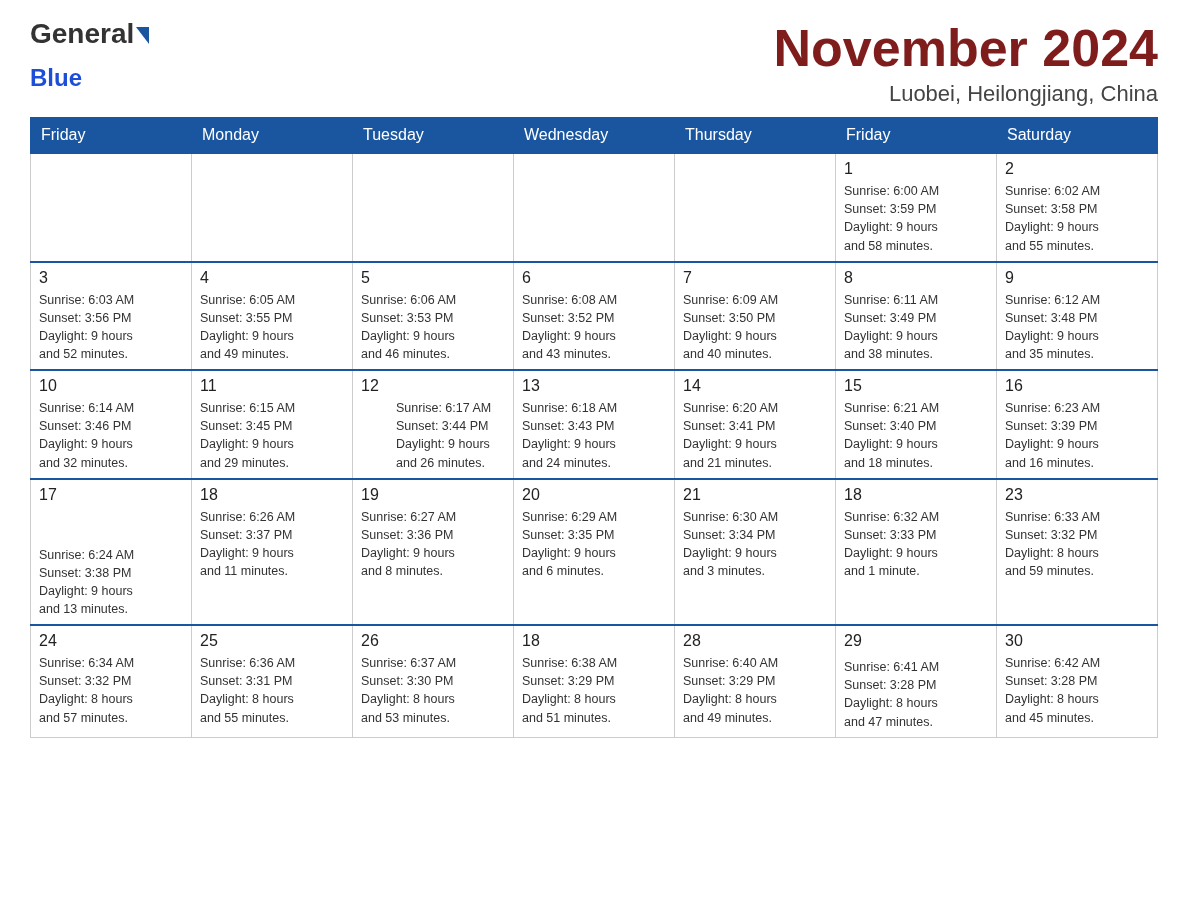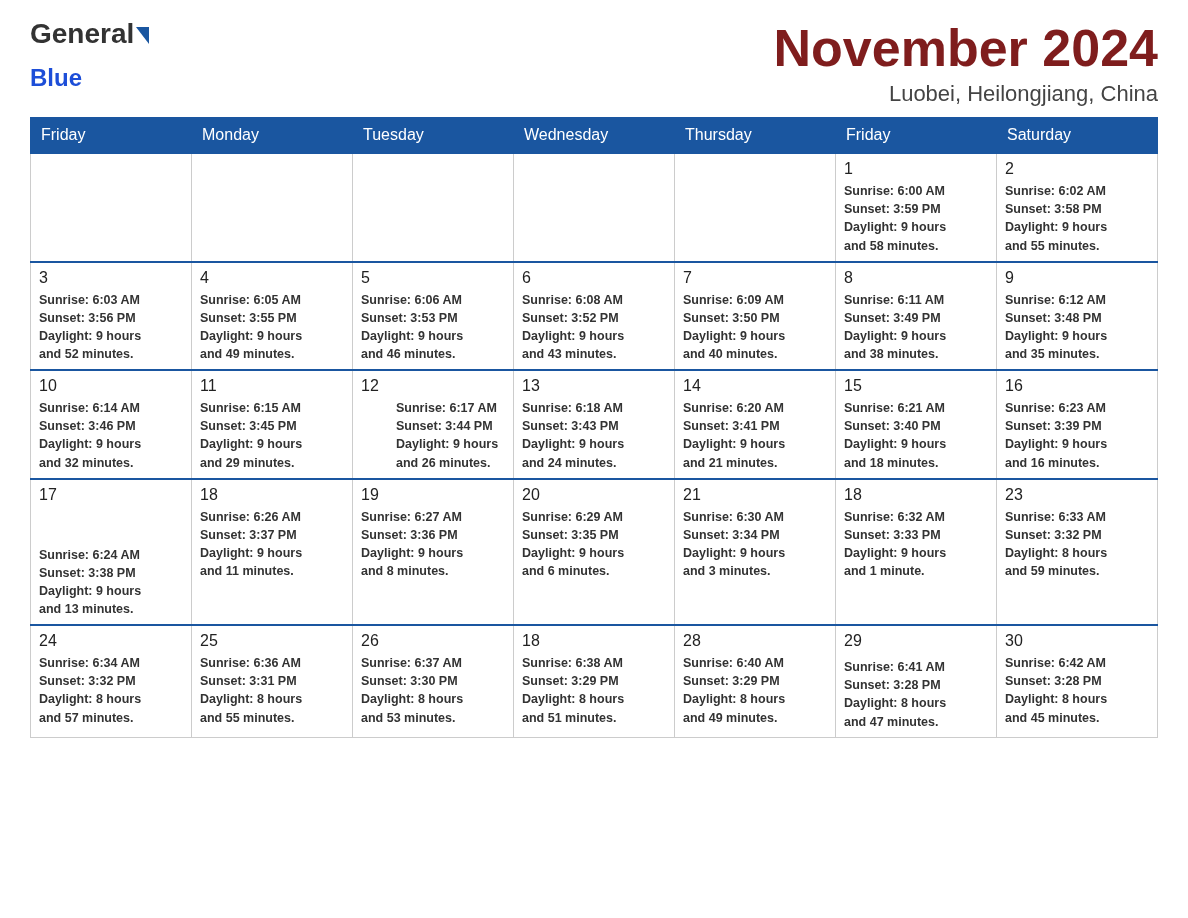--- a/index.html
+++ b/index.html
@@ -83,21 +83,20 @@
       font-size: 16px;
       font-weight: normal;
       color: #222;
       display: block;
       margin-bottom: 4px;
     }
     .day-info {
       font-size: 12.5px;
       color: #333;
       line-height: 1.45;
-      font-weight: bold;
     }
     .empty-cell {
       background: #f9f9f9;
     }
   </style>
 </head>
 <body>
 
 <div class="header-row">
   <div class="logo">

